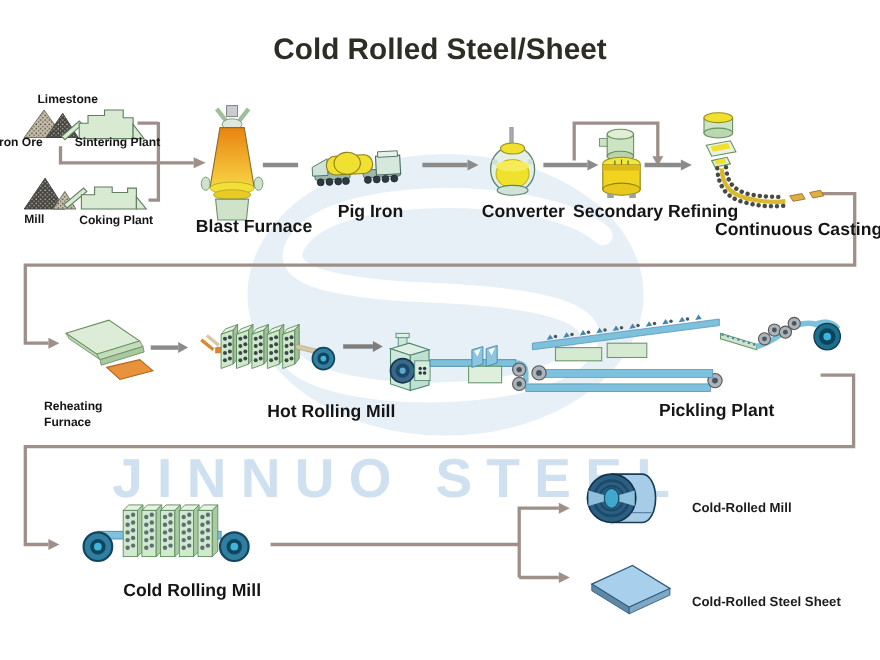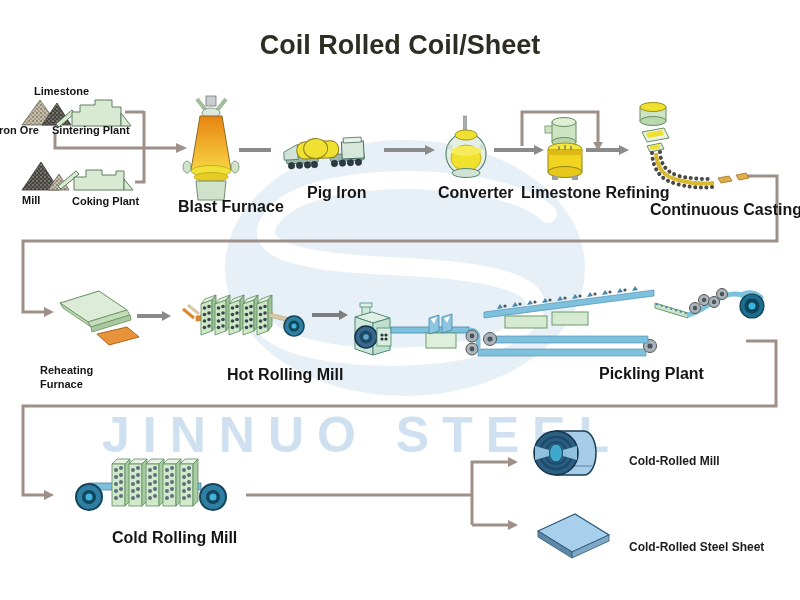--- a/index.html
+++ b/index.html
@@ -451,32 +451,32 @@
       <ellipse cx="556" cy="453" rx="6.5" ry="9" fill="#3fa8cc" stroke="#1d4a6a" stroke-width="1"></ellipse>
     </g>
 
     <g>
       <polygon points="538,531 575,514 609,535 572,552" fill="#a8d0ec" stroke="#2c5a7c" stroke-width="1.2"></polygon>
       <polygon points="538,531 572,552 572,558 538,537" fill="#5f87a6" stroke="#2c5a7c" stroke-width="0.8"></polygon>
       <polygon points="572,552 609,535 609,541 572,558" fill="#7fa8c6" stroke="#2c5a7c" stroke-width="0.8"></polygon>
     </g>
   </svg>
 
-  <div class="title">Coil Rolled Coil/Sheet</div>
+  <div class="title">Cold Rolled Steel/Sheet</div>
 
   <div class="lbl" style="left:34px;top:85px;">Limestone</div>
   <div class="lbl" style="left:-4px;top:124px;">Iron Ore</div>
-  <div class="lbl" style="left:52px;top:124px;">Sintering Plant</div>
+  <div class="lbl" style="left:68px;top:124px;">Sintering Plant</div>
   <div class="lbl" style="left:22px;top:194px;">Mill</div>
   <div class="lbl" style="left:72px;top:195px;">Coking Plant</div>
   <div class="lbl big" style="left:178px;top:198px;">Blast Furnace</div>
   <div class="lbl big" style="left:307px;top:184px;">Pig Iron</div>
   <div class="lbl big" style="left:438px;top:184px;">Converter</div>
-  <div class="lbl big" style="left:521px;top:184px;">Limestone Refining</div>
+  <div class="lbl big" style="left:521px;top:184px;">Secondary Refining</div>
   <div class="lbl big" style="left:650px;top:201px;">Continuous Casting</div>
   <div class="lbl wrap" style="left:40px;top:364px;width:62px;">Reheating Furnace</div>
-  <div class="lbl big" style="left:201px;top:366px;padding-left:26px;">Hot Rolling Mill</div>
+  <div class="lbl big" style="left:217px;top:366px;padding-left:26px;">Hot Rolling Mill</div>
   <div class="lbl big" style="left:599px;top:365px;">Pickling Plant</div>
   <div class="lbl big" style="left:112px;top:529px;">Cold Rolling Mill</div>
   <div class="lbl product" style="left:629px;top:454px;">Cold-Rolled Mill</div>
   <div class="lbl product" style="left:629px;top:540px;">Cold-Rolled Steel Sheet</div>
 
 </div>
 
 </body></html>

